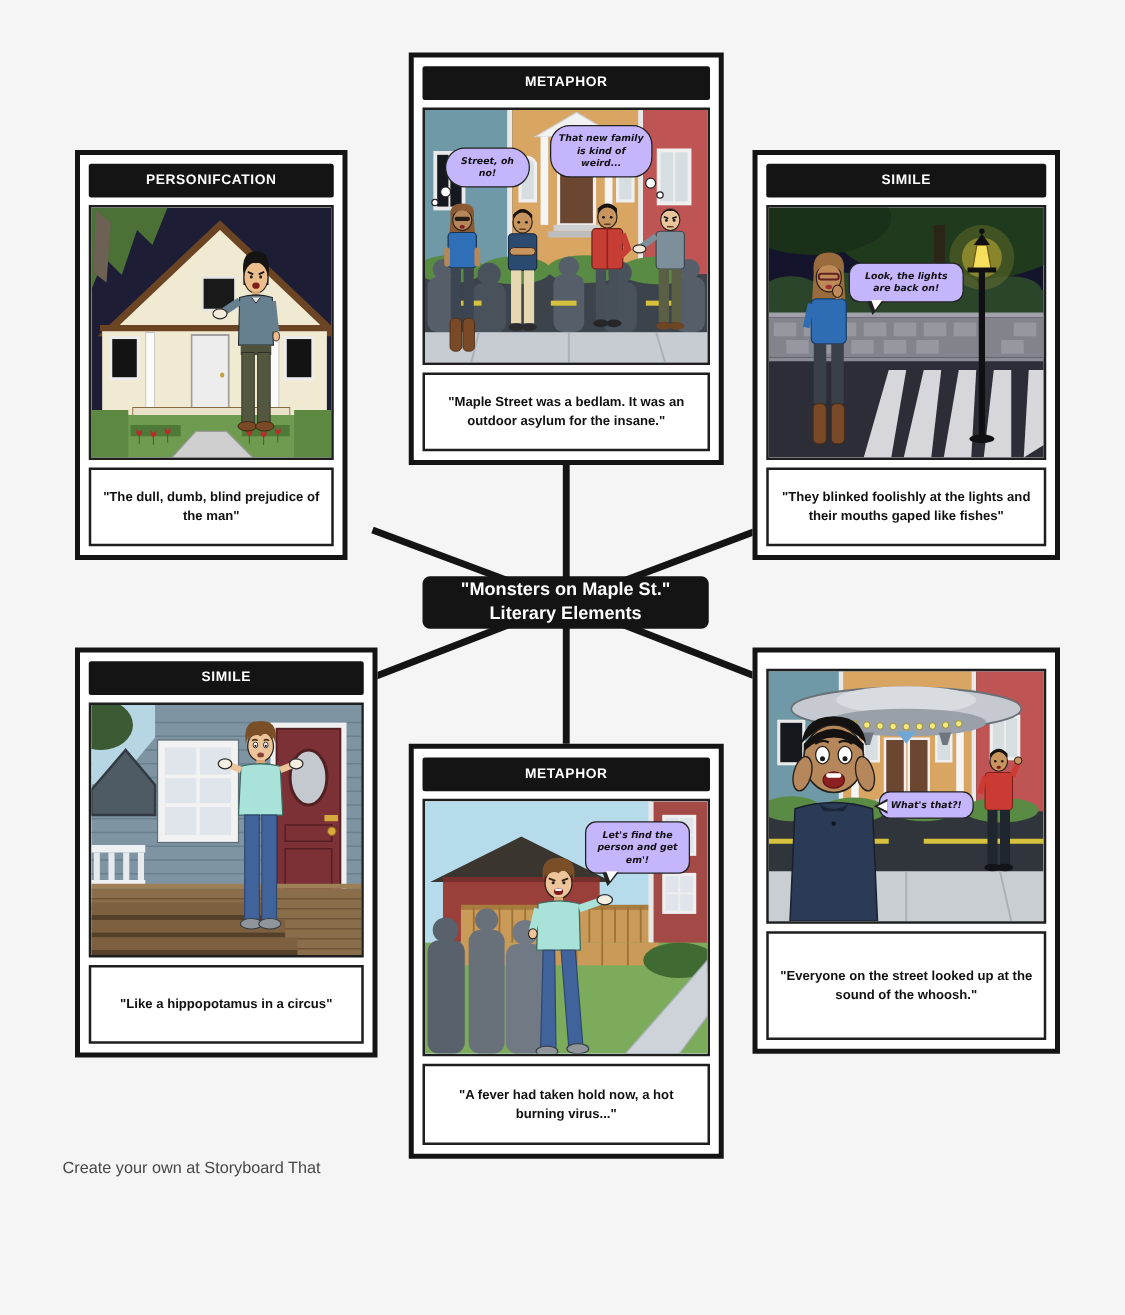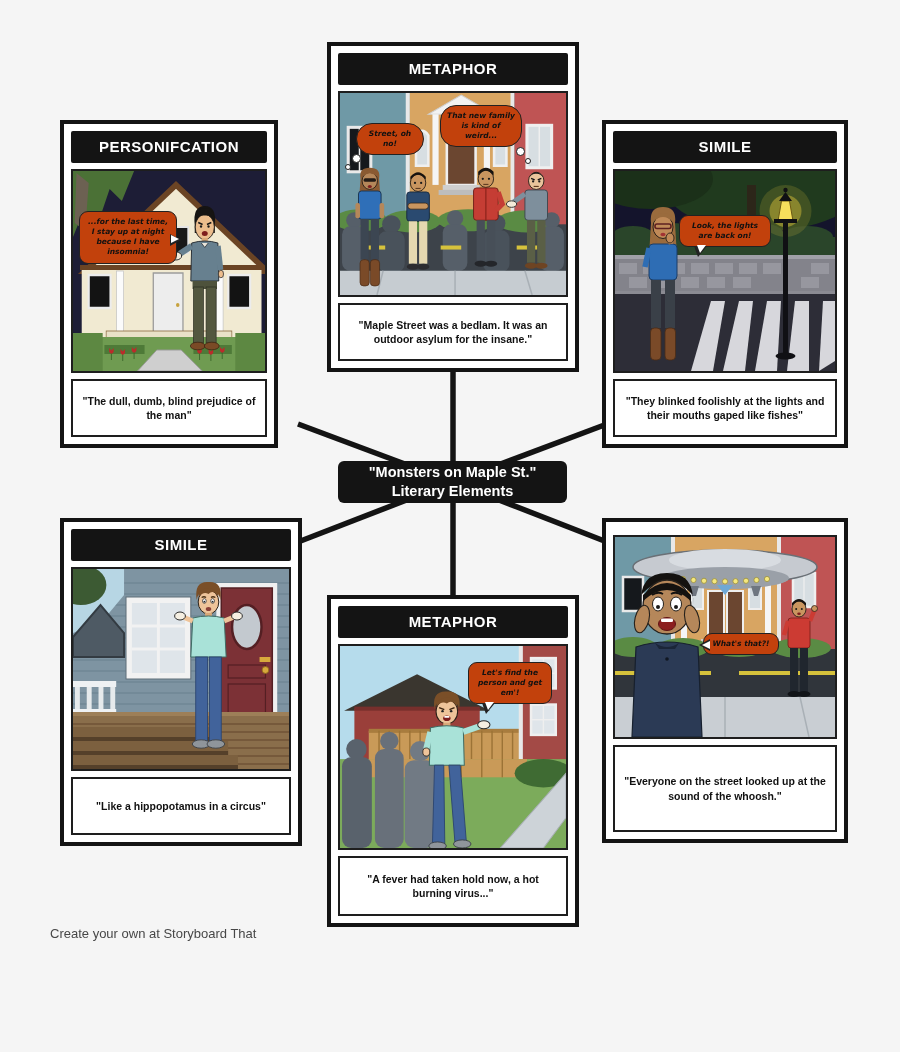--- a/index.html
+++ b/index.html
@@ -1,25 +1,25 @@
 <!DOCTYPE html>
 <html><head>
 <meta charset="utf-8">
 <style>
   html,body{margin:0;padding:0;}
   body{background:#e9e9e9;font-family:"Liberation Sans",sans-serif;}
   #stage{position:relative;width:900px;height:1052px;background:#f5f5f5;overflow:hidden;}
   #connectors{position:absolute;left:0;top:0;z-index:0;}
   .panel{position:absolute;background:#fff;border:4px solid #141414;padding:7px;box-sizing:border-box;z-index:2;display:flex;flex-direction:column;}
-  .hdr{background:#141414;color:#fff;text-align:center;font-weight:bold;font-size:15px;letter-spacing:.5px;padding:7px 0 8px 0;border-radius:2px;flex:0 0 auto;}
+  .hdr{background:#141414;color:#fff;text-align:center;font-weight:bold;font-size:11px;letter-spacing:.5px;padding:7px 0 8px 0;border-radius:2px;flex:0 0 auto;}
   .scene{position:relative;border:2px solid #1e1e1e;margin-top:6px;overflow:hidden;flex:0 0 200px;background:#fff;}
   .p-mid .scene{flex:0 0 202px;}
   .scene svg{display:block;width:100%;height:100%;}
   .cap{border:2px solid #1e1e1e;margin-top:6px;flex:1 1 auto;display:flex;align-items:center;justify-content:center;text-align:center;font-weight:bold;font-size:10.5px;line-height:1.35;padding:3px 9px;box-sizing:border-box;color:#111;}
-  .bubble{position:absolute;background:#c2410c;border:1.5px solid #222;border-radius:9px;padding:5px 6px;font-size:7.5px;font-style:italic;font-weight:600;line-height:1.35;text-align:center;color:#111;z-index:4;box-sizing:border-box;font-family:"DejaVu Sans",sans-serif;}
+  .bubble{position:absolute;background:#c4b5fd;border:1.5px solid #222;border-radius:9px;padding:5px 6px;font-size:7.5px;font-style:italic;font-weight:600;line-height:1.35;text-align:center;color:#111;z-index:4;box-sizing:border-box;font-family:"DejaVu Sans",sans-serif;}
   .thought{border-radius:16px;}
   .tailR::before{content:"";position:absolute;top:55%;right:-11px;margin-top:-6px;border:6px solid transparent;border-left:11px solid #222;}
   .tailR::after{content:"";position:absolute;top:55%;right:-6.5px;margin-top:-4.5px;border:4.5px solid transparent;border-left:8px solid #fff;}
   .tailL::before{content:"";position:absolute;top:55%;left:-11px;margin-top:-6px;border:6px solid transparent;border-right:11px solid #222;}
   .tailL::after{content:"";position:absolute;top:55%;left:-6.5px;margin-top:-4.5px;border:4.5px solid transparent;border-right:8px solid #fff;}
   .tailBL::before{content:"";position:absolute;left:16%;bottom:-11px;border-top:11px solid #222;border-left:4px solid transparent;border-right:9px solid transparent;}
   .tailBL::after{content:"";position:absolute;left:calc(16% + 2.5px);bottom:-7px;border-top:8px solid #fff;border-left:3px solid transparent;border-right:6.5px solid transparent;}
   .dot{position:absolute;background:#fff;border:1.3px solid #222;border-radius:50%;}
   .center-node{position:absolute;left:338px;top:461px;width:229px;height:42px;background:#141414;border-radius:6px;color:#fff;display:flex;flex-direction:column;align-items:center;justify-content:center;z-index:3;font-weight:bold;font-size:14.5px;line-height:1.32;text-align:center;}
   .footer{position:absolute;left:50px;top:926px;font-size:13px;color:#474747;z-index:2;}
@@ -111,21 +111,20 @@
           <ellipse cx="-33" cy="43" rx="6.5" ry="4" fill="#f3ead9" stroke="#2a2a2a" stroke-width="1"></ellipse>
           <path d="M15,33 L18,57" stroke="#67808f" stroke-width="6.5"></path>
           <ellipse cx="18.5" cy="61" rx="3" ry="3.8" fill="#ecbd8d" stroke="#2a2a2a" stroke-width="0.8"></ellipse>
           <rect x="-14" y="68" width="28" height="8" fill="#4e523c"></rect>
           <rect x="-13" y="74" width="11.5" height="56" fill="#53573f" stroke="#2e3024" stroke-width="0.8"></rect>
           <rect x="1.5" y="74" width="11.5" height="56" fill="#53573f" stroke="#2e3024" stroke-width="0.8"></rect>
           <ellipse cx="-8" cy="133" rx="8.5" ry="3.8" fill="#7a4a26" stroke="#3c2412" stroke-width="0.8"></ellipse>
           <ellipse cx="8" cy="133" rx="8.5" ry="3.8" fill="#7a4a26" stroke="#3c2412" stroke-width="0.8"></ellipse>
         </g>
       </svg>
-      <div class="bubble tailR" style="left:6px;top:40px;width:98px;"><span>...for the last time, I stay up at night because I have insomnia!</span></div>
     </div>
     <div class="cap">
         <span>"The dull, dumb, blind prejudice of the man"</span>
       </div>
   </div>
 
   <div class="panel p-mid" style="left:327px;top:42px;width:252px;height:330px;">
     <div class="hdr"><span>METAPHOR</span></div>
     <div class="scene">
       <svg viewBox="0 0 220 200" preserveAspectRatio="none">

